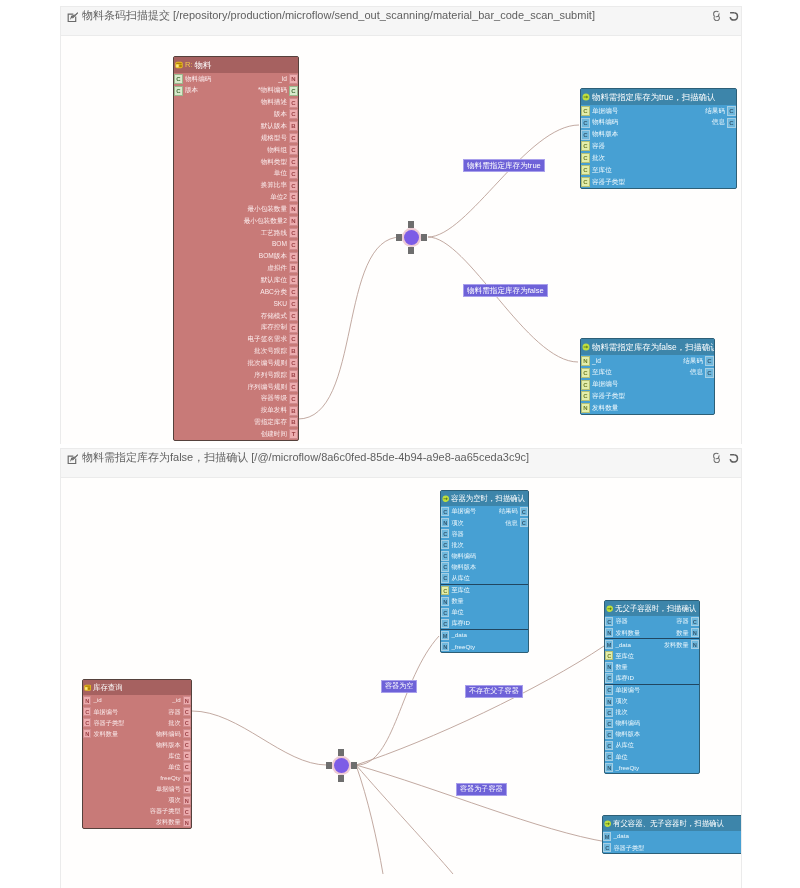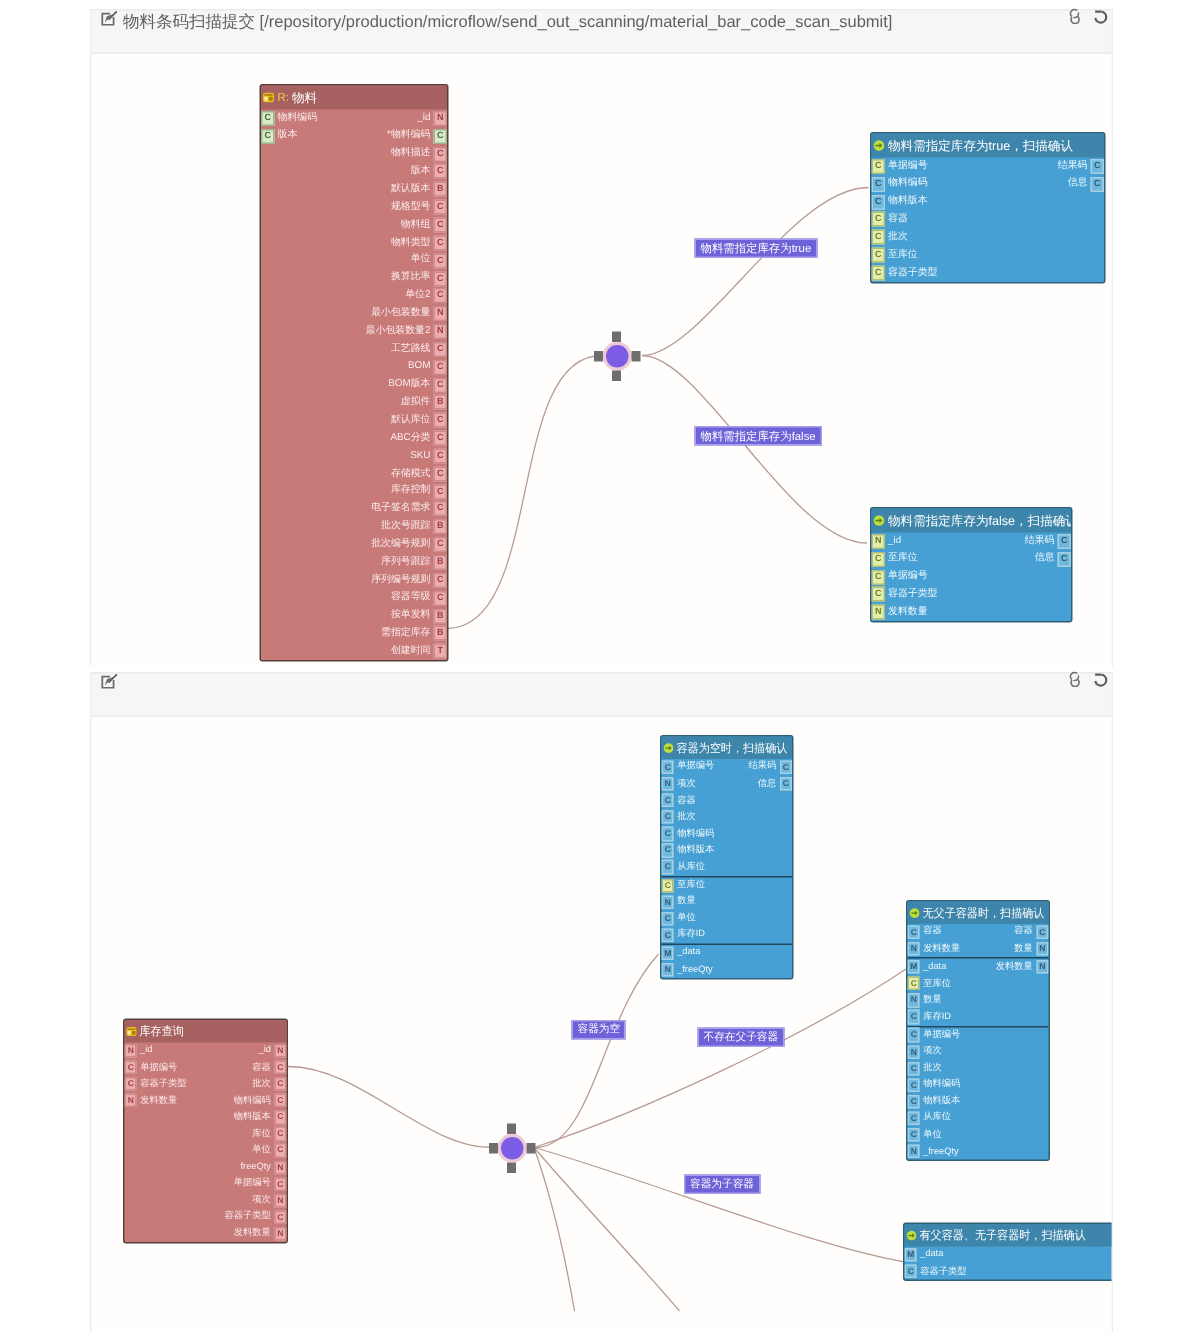--- a/index.html
+++ b/index.html
@@ -6,21 +6,21 @@
   html,body{margin:0;padding:0;}
   body{width:800px;height:888px;background:#ffffff;
        font-family:"Liberation Sans",sans-serif;overflow:hidden;}
   .page{position:relative;width:800px;height:888px;background:#fff;}
 
   
   .panel{position:absolute;left:60px;width:682px;box-sizing:border-box;
          border-left:1px solid #ebebeb;border-right:1px solid #ebebeb;background:#fff;}
   .panel-header{position:relative;height:30px;background:#f6f6f6;
          border-top:1px solid #ebebeb;border-bottom:1px solid #ebebeb;
-         display:flex;align-items:flex-start;padding:0 2px 12px 6px;box-sizing:border-box;}
+         display:flex;align-items:flex-end;padding:0 2px 12px 6px;box-sizing:border-box;}
   .ph-title{font-size:11px;color:#5f5f5f;white-space:nowrap;letter-spacing:0px;}
   .ph-spacer{flex:1;}
   .ph-icons{display:flex;align-items:center;gap:5px;position:relative;top:-2px;}
   .ph-icon{width:11px;height:11px;display:block;}
   .edit-ic{width:11px;height:11px;margin-right:4px;flex:0 0 auto;display:block;}
   .canvas{position:relative;overflow:hidden;background:#fffefd;}
   svg.edges{position:absolute;left:0;top:0;overflow:visible;pointer-events:none;}
 
   
   .node{position:absolute;box-sizing:border-box;border-radius:2px;overflow:hidden;}
@@ -446,20 +446,21 @@
       </div>
       <div class="panel" style="top: 448px; height: 442px;">
         <div class="panel-header">
           <span class="edit-ic">
             <svg viewBox="0 0 18 18">
               <path d="M1.0 2.4h9.4v1.9H2.9v10.4h10.4V7.2h1.9v9.2H1.0z" fill="#6a6a6a"></path>
               <path d="M4.6 13.0 6.9 6.3l6.8-2.6z" fill="#6a6a6a"></path>
               <path d="M17.2 0.3 8.2 9.3l1.2 1.2 9.0-9.0z" fill="#545454"></path>
             </svg>
           </span>
+          <span class="ph-title">物料需指定库存为false，扫描确认 [/@/microflow/8a6c0fed-85de-4b94-a9e8-aa65ceda3c9c]</span>
           <div class="ph-spacer"></div>
           <div class="ph-icons">
             <span class="ph-icon">
               <svg viewBox="0 0 18 18" fill="none" stroke="#6f6f6f" stroke-width="1.7">
                 <circle cx="7.0" cy="6.6" r="4.4"></circle>
                 <path d="M10.2 9.5a4.4 4.4 0 1 1-4.6-0.2"></path>
                 <path d="M4.6 10.6 12.4 2.6" stroke="#f7f7f7" stroke-width="2.1"></path>
               </svg>
             </span>
             <span class="ph-icon">

